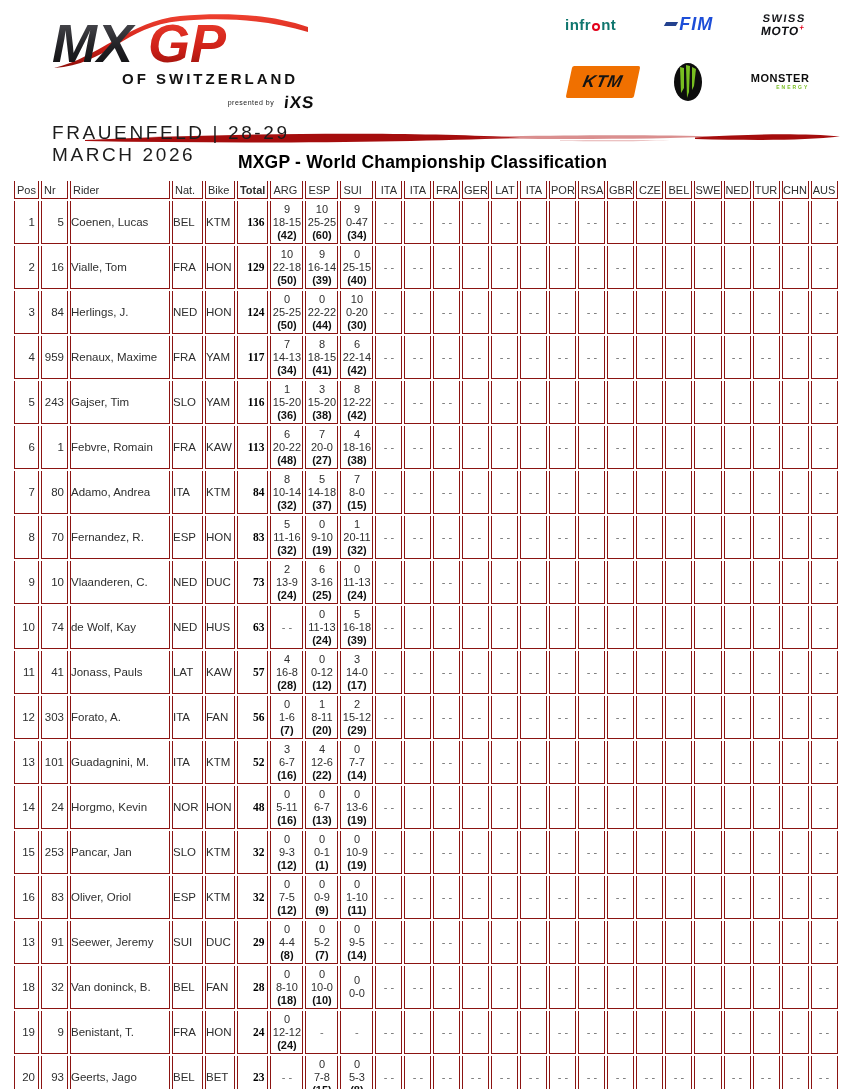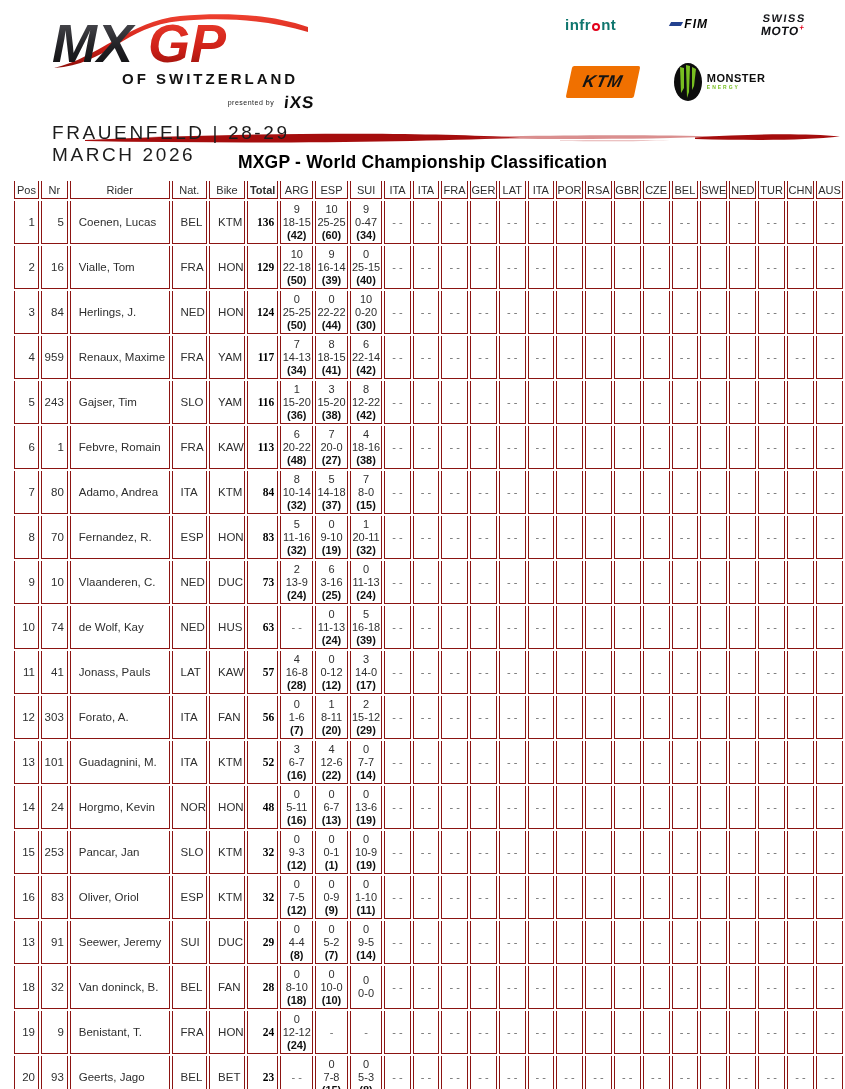--- a/index.html
+++ b/index.html
@@ -28,55 +28,55 @@
   .sponsors { position: absolute; right: 40px; top: 12px; width: 240px; }
   .sp-row { display: flex; align-items: center; justify-content: space-between; }
   .sp-row.r2 { margin-top: 26px; justify-content: flex-start; gap: 36px; padding-left: 4px; }
   .infront { font-weight: bold; font-size: 15px; color: #0f766e; letter-spacing: .5px; }
   .infront .idot {
     display: inline-block; width: 8px; height: 8px; border: 2px solid #e2001a;
     border-radius: 50%; margin: 0 1px; vertical-align: -1px;
   }
   .fim { display: inline-flex; align-items: center; }
   .fim .fim-dash { display: inline-block; width: 12px; height: 4px; background: #23418f; transform: skewX(-30deg); margin-right: 2px; }
-  .fim b { font-style: italic; font-weight: 900; font-size: 12px; color: #000000; letter-spacing: 1px; }
+  .fim b { font-style: italic; font-weight: 900; font-size: 18px; color: #1d4ed8; letter-spacing: 1px; }
   .swissmoto { text-align: center; line-height: 10px; transform: skewX(-8deg); }
   .swissmoto .sm1 { font-size: 11px; font-weight: 800; letter-spacing: 1.5px; color: #17181c; }
   .swissmoto .sm2 { font-size: 12px; font-weight: 900; letter-spacing: .5px; color: #0d0e12; }
   .swissmoto sup { color: #e2001a; font-size: 8px; font-weight: 900; }
   .ktm-box {
     display: inline-block; background: #f07000; color: #141414;
     font-weight: 900; font-style: italic; font-size: 17px;
     padding: 6px 14px; transform: skewX(-12deg); border-radius: 2px; letter-spacing: 1px;
   }
   .monster { display: inline-flex; align-items: center; gap: 4px; }
-  .monster .mtext { text-align: left; line-height: 9px; }
+  .monster .mtext { text-align: right; line-height: 9px; margin-left: 44px; }
   .monster .mname { font-size: 11px; font-weight: 900; color: #0c0c0c; letter-spacing: .5px; }
   .monster .msub { display: block; font-size: 5px; font-weight: bold; color: #78be20; letter-spacing: 2px; font-style: normal; }
   
   .stroke-wrap { height: 20px; margin-top: 2px; }
   
   h1.title {
     text-align: center; font-size: 17.5px; font-weight: bold; color: #000;
     margin: 4px 0 6px 0; letter-spacing: 0.2px;
   }
   
   table.classification {
     margin-left: 12px;
     border-collapse: separate; border-spacing: 2px;
     table-layout: fixed;
     font-size: 11.5px; color: #2e2e2e;
   }
   th, td { border: 1px solid var(--tbl-border, #8b1412); border-top: none; overflow: hidden; }
-  thead th { font-weight: normal; font-size: 11px; height: 18px; text-align: center; padding: 1px 2px; white-space: nowrap; }
+  thead th { font-weight: normal; font-size: 11px; height: 18px; text-align: left; padding: 1px 2px; white-space: nowrap; }
   thead th.c-total { font-weight: bold; }
   thead th.gp-code { text-align: center; padding: 1px 0; }
   tbody td { height: 43px; vertical-align: middle; }
   td.t-right { text-align: right; padding-right: 3px; }
-  td.t-left  { text-align: left; padding-left: 8px; white-space: nowrap; }
+  td.t-left  { text-align: left; padding-left: 0; white-space: nowrap; }
   td.c-total-cell { font-weight: bold; color: #000; font-family: Liberation Serif, serif; }
   td.gp-cell { text-align: center; line-height: 13px; font-size: 11px; padding: 1px 0; }
   td.gp-cell .b { font-weight: bold; color: #111; }
   td.dash { text-align: center; color: #6e6e6e; font-size: 11px; letter-spacing: 0; white-space: nowrap; }
 </style>
 </head>
 <body>
 
 <div class="top-header">
   <div class="logo-col">

